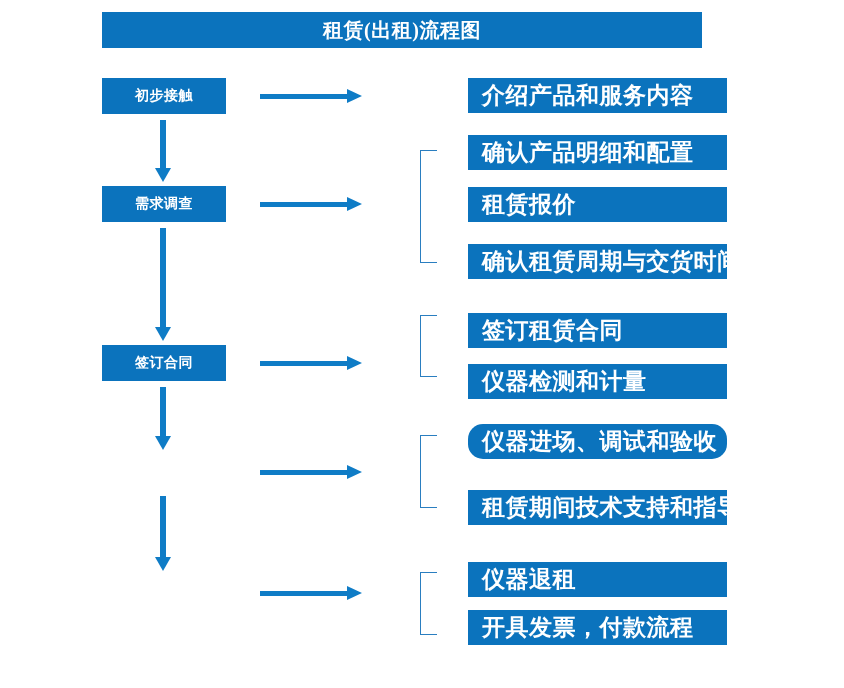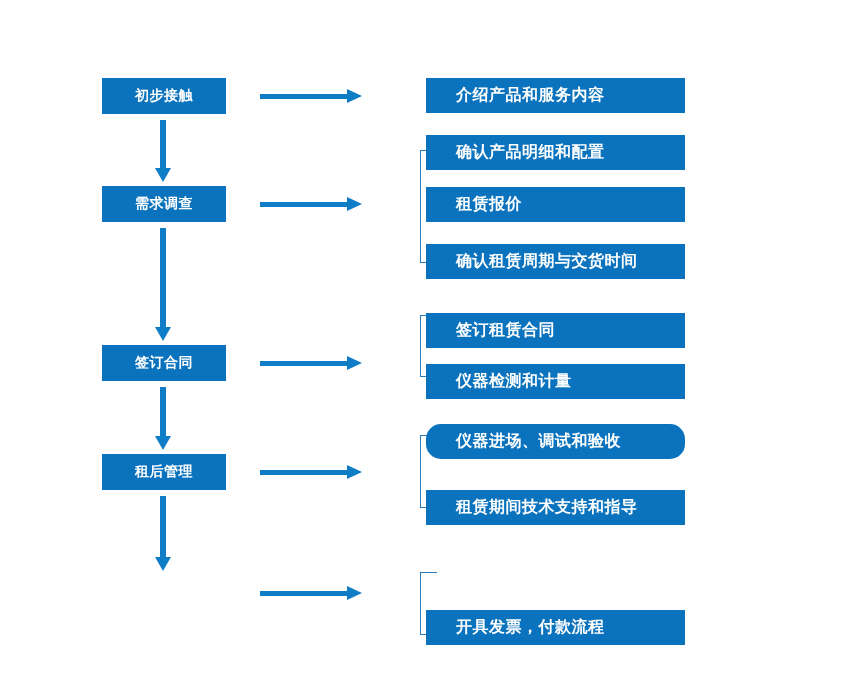--- a/index.html
+++ b/index.html
@@ -44,26 +44,26 @@
   .stage {
     left: 102px;
     width: 124px;
     height: 36px;
     justify-content: center;
     font-size: 14px;
   }
 
   
   .detail {
-    left: 426px;
+    left: 468px;
     width: 259px;
     height: 35px;
-    padding-left: 30px;
+    padding-left: 14px;
     box-sizing: border-box;
-    font-size: 16px;
+    font-size: 23px;
   }
 
   
   .h-arrow {
     position: absolute;
     left: 260px;
     width: 102px;
     height: 16px;
   }
   .h-arrow .shaft {
@@ -118,28 +118,28 @@
     border-top: 1.6px solid #2a7ec0;
     border-bottom: 1.6px solid #2a7ec0;
     box-sizing: border-box;
   }
 </style>
 </head>
 <body>
 
 <div id="canvas">
 
+  <div class="box title-bar">租赁(出租)流程图</div>
 
   <div class="box stage" style="top:78px;">初步接触</div>
 
   <div class="box stage" style="top:186px;">需求调查</div>
 
   <div class="box stage" style="top:345px;">签订合同</div>
 
-  <div class="box stage" style="top:454px;">租后管理</div>
 
 
   <div class="v-arrow" style="top:120px;height:62px;">
     <div class="shaft" style="height:48px;"></div>
     <div class="head"></div>
   </div>
 
   <div class="v-arrow" style="top:228px;height:113px;">
     <div class="shaft" style="height:99px;"></div>
     <div class="head"></div>
@@ -197,16 +197,17 @@
   <div class="box detail" style="top:244px;">确认租赁周期与交货时间</div>
 
   <div class="box detail" style="top:313px;">签订租赁合同</div>
 
   <div class="box detail" style="top:364px;">仪器检测和计量</div>
 
   <div class="box detail" style="top:424px;border-radius:15px;">仪器进场、调试和验收</div>
 
   <div class="box detail" style="top:490px;">租赁期间技术支持和指导</div>
 
+  <div class="box detail" style="top:562px;">仪器退租</div>
 
   <div class="box detail" style="top:610px;">开具发票，付款流程</div>
 
 </div>
 
 </body></html>

